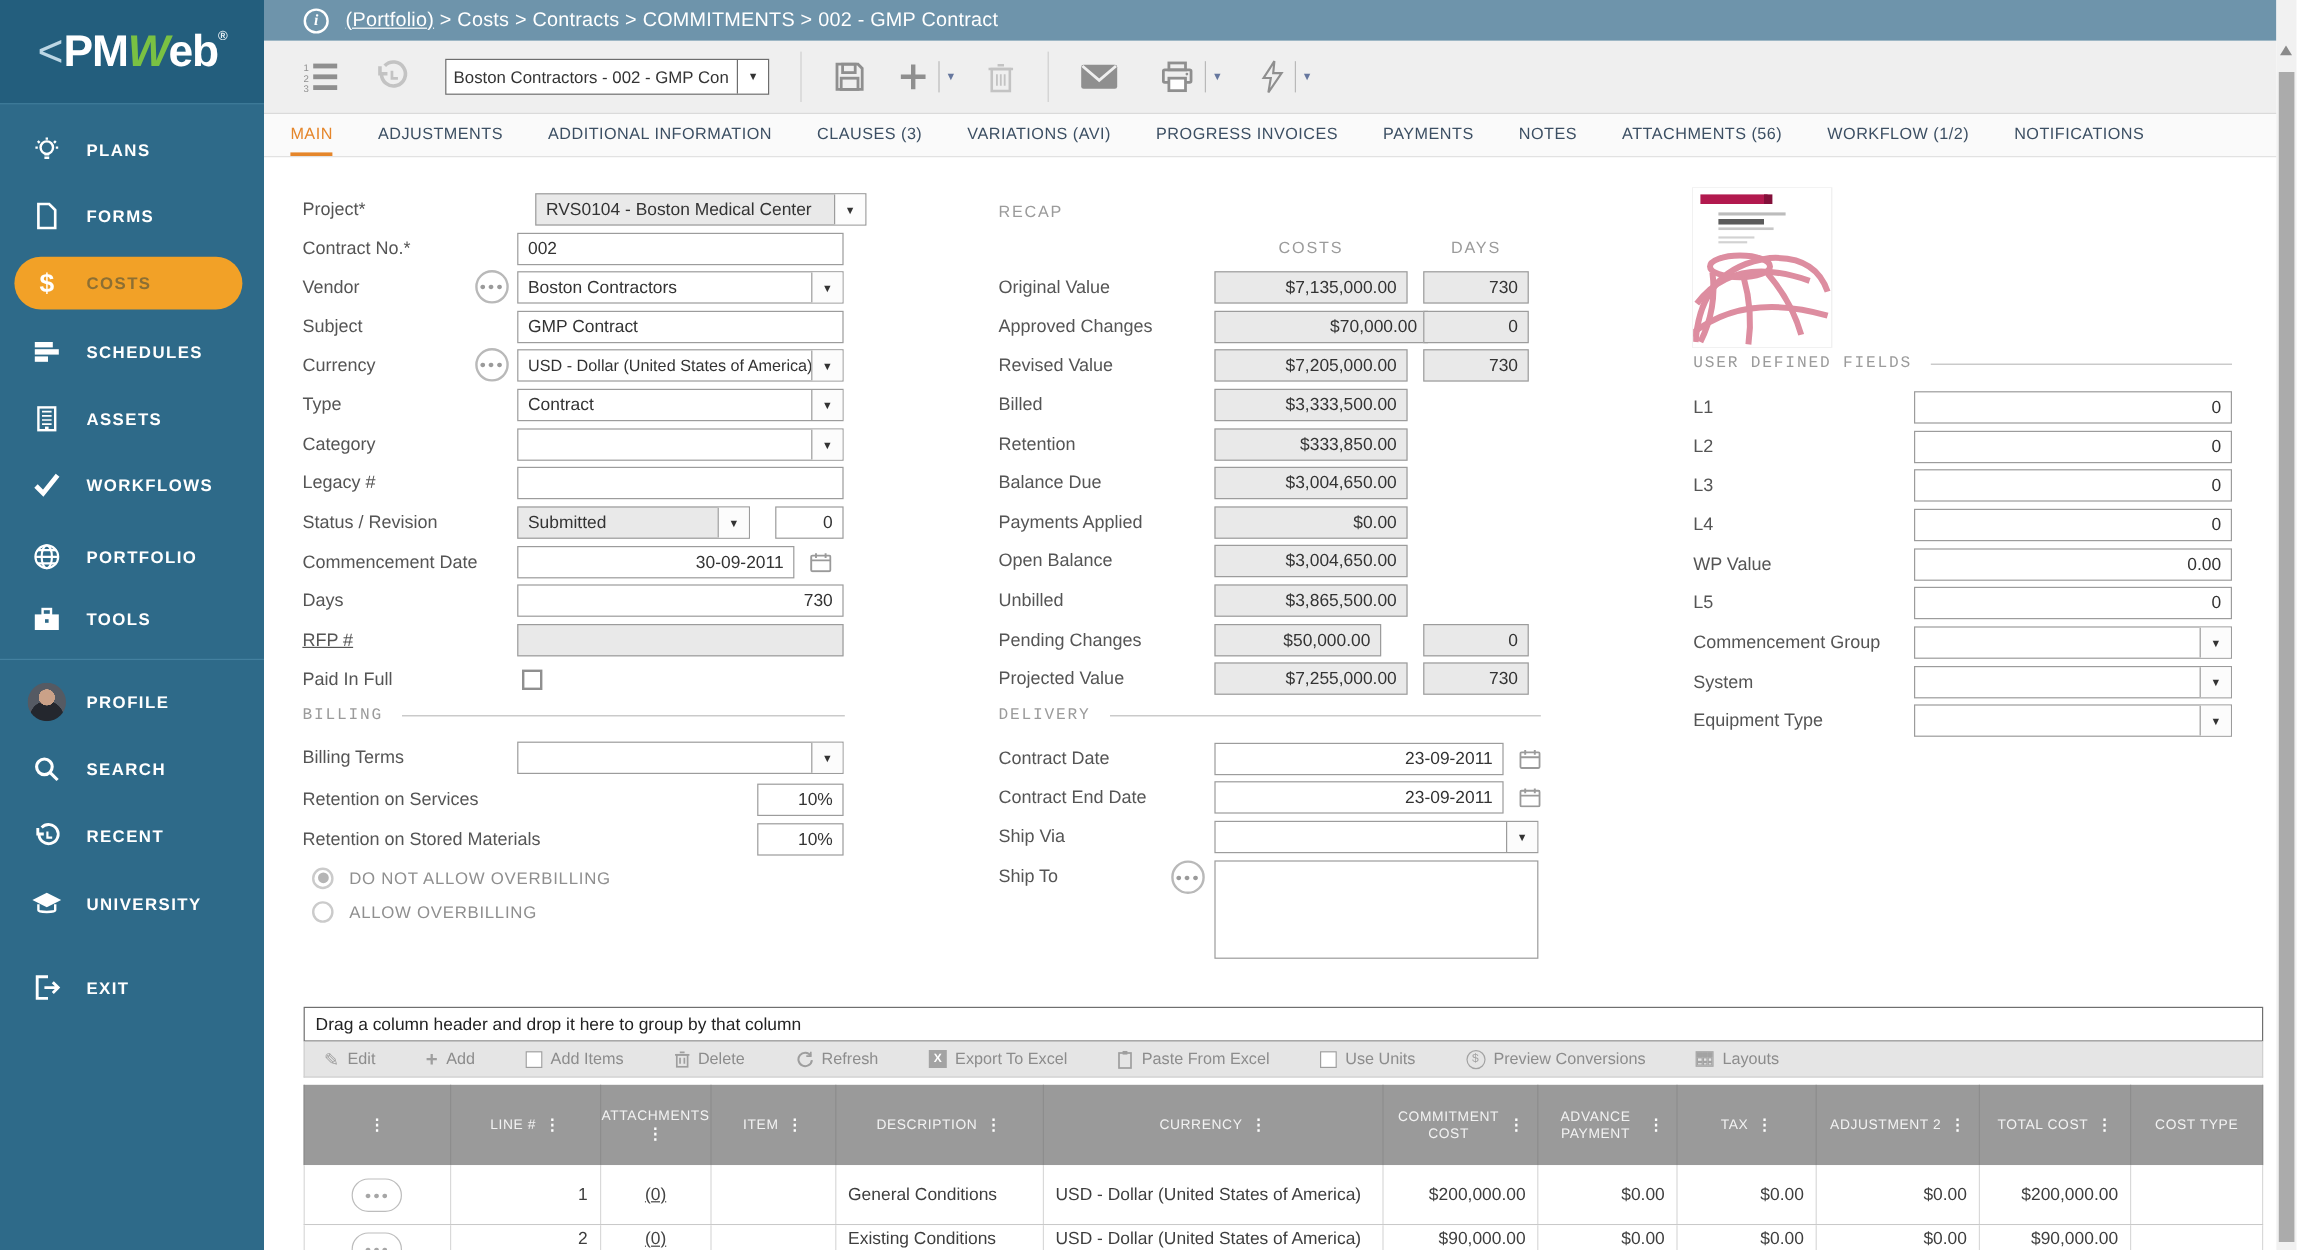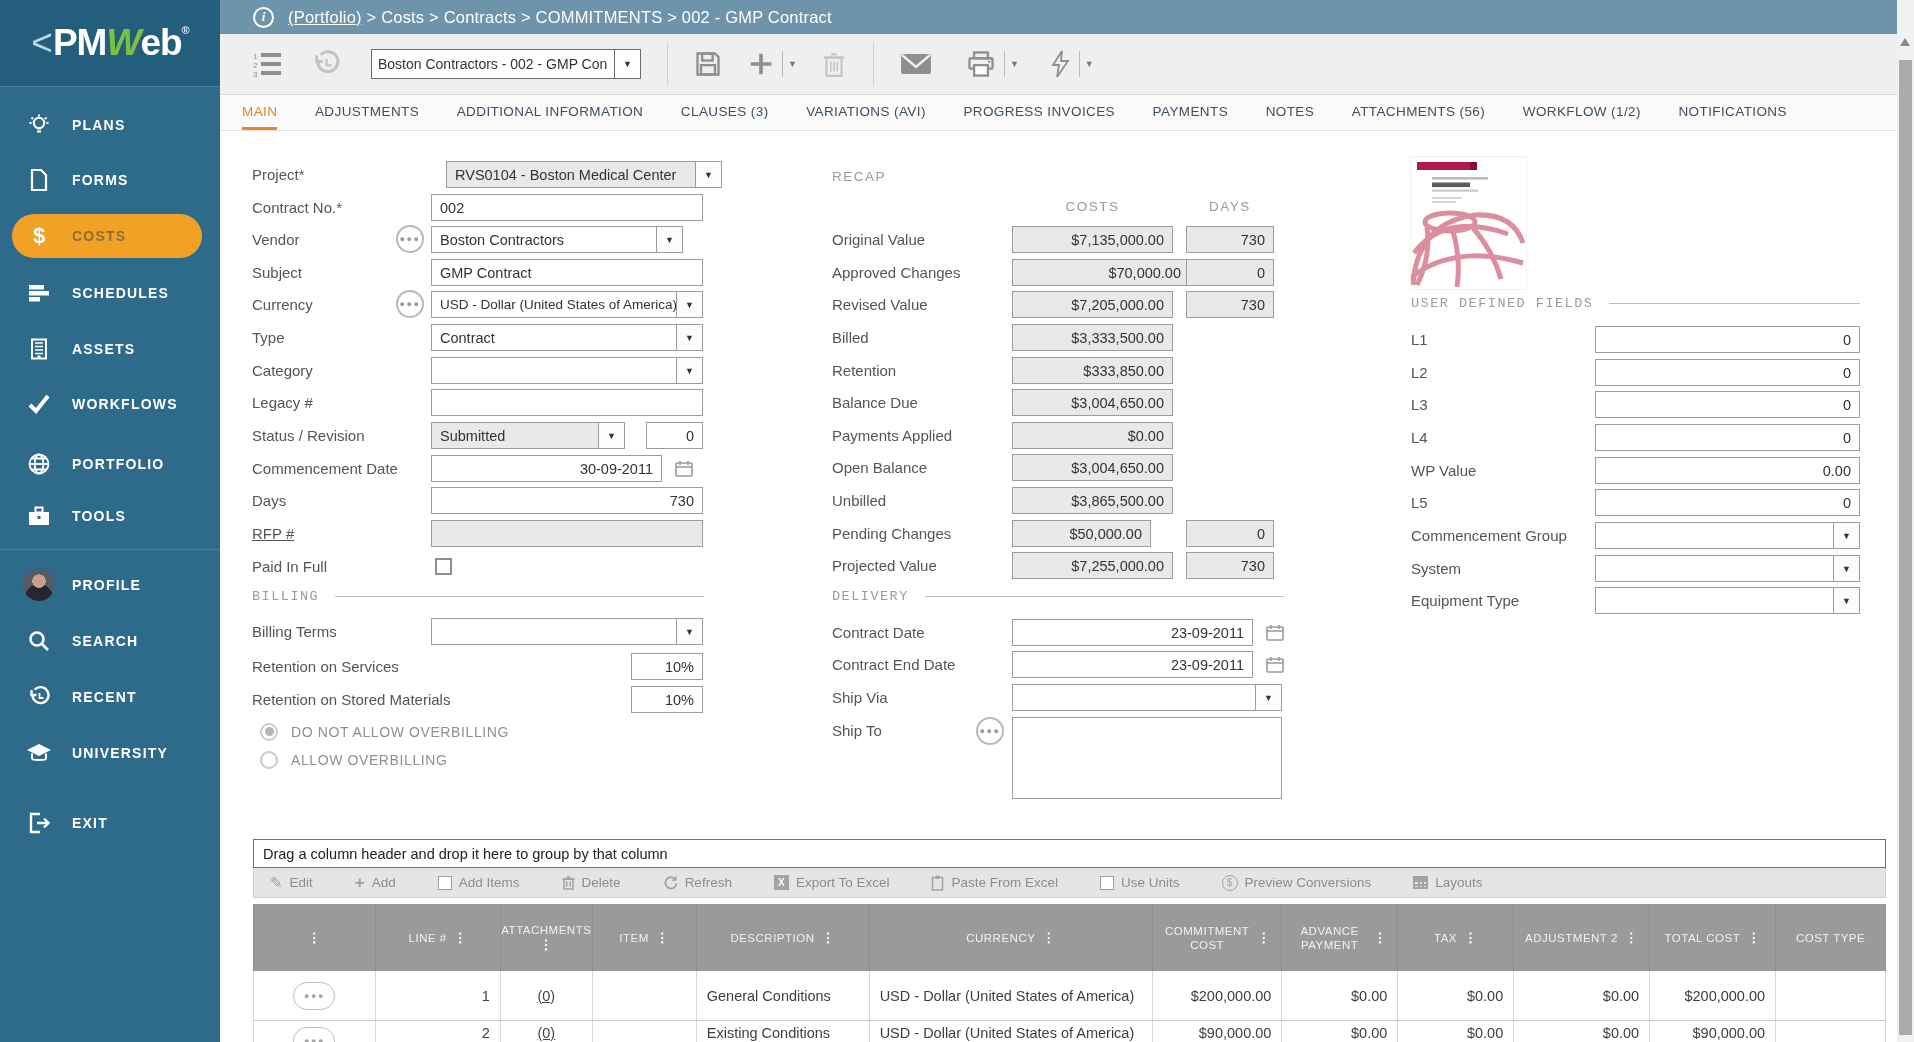--- a/index.html
+++ b/index.html
@@ -345,21 +345,21 @@
     </div>
 
     <div class="fr" style="top:33px">
       <span class="lbl">Contract No.*</span>
       <div class="ctl tb" style="left:179px;width:272px">002</div>
     </div>
 
     <div class="fr" style="top:65px">
       <span class="lbl">Vendor</span>
       <span class="ctl more" style="left:144px;top:-1px">●●●</span>
-      <div class="ctl tb dd" style="left:179px;width:252px">
+      <div class="ctl tb dd" style="left:179px;width:272px">
         <span class="dd-txt">Boston Contractors</span>
         <span class="dd-btn">▼</span>
       </div>
     </div>
 
     <div class="fr" style="top:98px">
       <span class="lbl">Subject</span>
       <div class="ctl tb" style="left:179px;width:272px">GMP Contract</div>
     </div>
 

